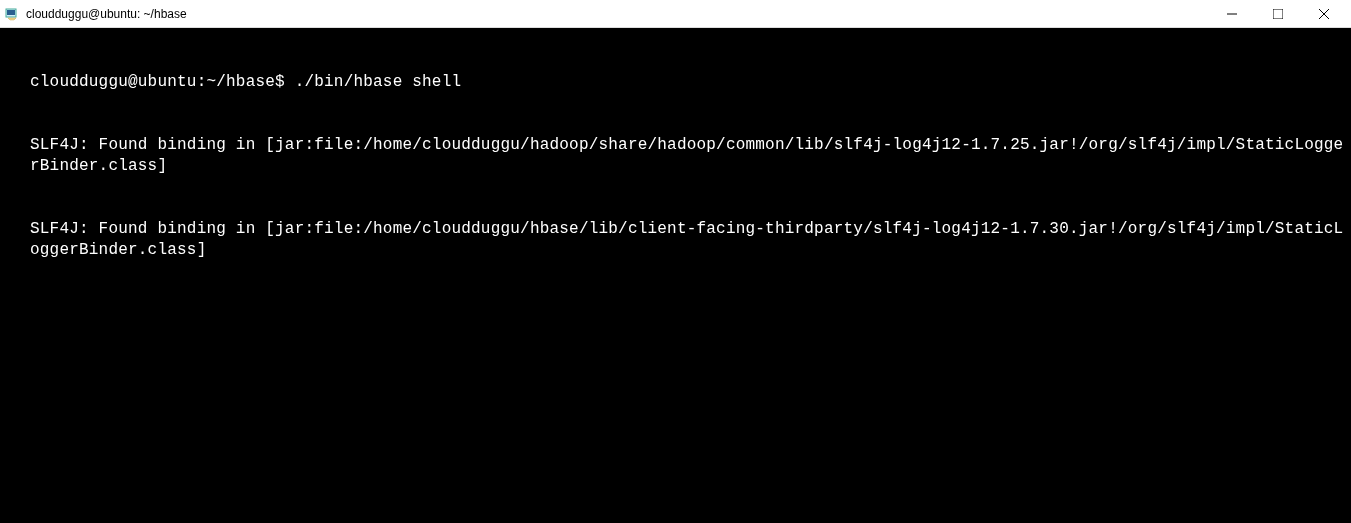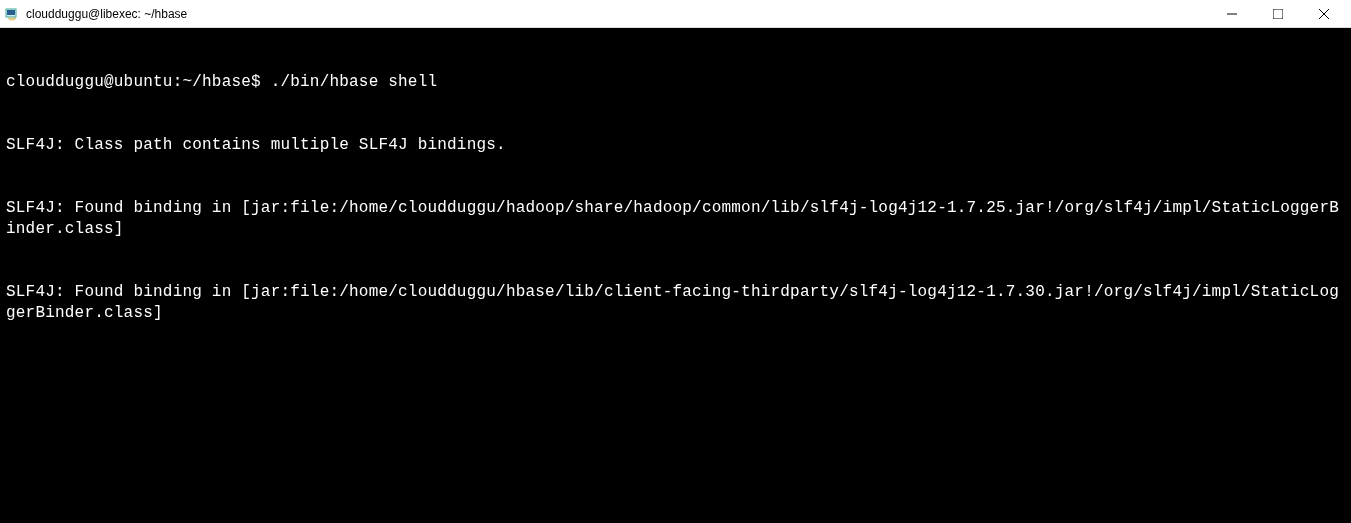--- a/index.html
+++ b/index.html
@@ -61,34 +61,35 @@
       line-height: 21px;
       padding: 2px 6px;
       height: calc(523px - 28px);
       overflow: hidden;
       white-space: pre;
       letter-spacing: 0.2px;
     }
     .terminal-line {
       white-space: pre-wrap;
       word-break: break-all;
+      margin-left: 24px;
     }
   </style>
 </head>
 <body>
 
 <div class="title-bar">
   <span class="putty-icon">
     <svg width="16" height="16" viewBox="0 0 16 16">
       <rect x="2" y="3" width="10" height="8" fill="#cfeef9" stroke="#4a9" stroke-width="1"></rect>
       <rect x="3" y="4" width="8" height="5" fill="#2a5f8f"></rect>
       <path d="M4 12 L6 14 L10 14 L12 12 Z" fill="#f2d88a" stroke="#caa85a" stroke-width="0.5"></path>
     </svg>
   </span>
-  <span class="title-text">cloudduggu@libexec: ~/hbase</span>
+  <span class="title-text">cloudduggu@ubuntu: ~/hbase</span>
   <div class="window-controls">
     <button class="window-control">
       <svg width="10" height="10" viewBox="0 0 10 10">
           <line x1="0" y1="5" x2="10" y2="5" stroke="#000" stroke-width="1"></line>
         </svg>
     </button>
     <button class="window-control">
       <svg width="10" height="10" viewBox="0 0 10 10">
           <rect x="0" y="0" width="10" height="10" fill="none" stroke="#000" stroke-width="1"></rect>
         </svg>
@@ -97,21 +98,20 @@
       <svg width="10" height="10" viewBox="0 0 10 10">
           <line x1="0" y1="0" x2="10" y2="10" stroke="#000" stroke-width="1"></line>
           <line x1="10" y1="0" x2="0" y2="10" stroke="#000" stroke-width="1"></line>
         </svg>
     </button>
   </div>
 </div>
 
 <div class="terminal">
   <div class="terminal-line">cloudduggu@ubuntu:~/hbase$ ./bin/hbase shell</div>
-  <div class="terminal-line">SLF4J: Class path contains multiple SLF4J bindings.</div>
   <div class="terminal-line">SLF4J: Found binding in [jar:file:/home/cloudduggu/hadoop/share/hadoop/common/lib/slf4j-log4j12-1.7.25.jar!/org/slf4j/impl/StaticLoggerBinder.class]</div>
   <div class="terminal-line">SLF4J: Found binding in [jar:file:/home/cloudduggu/hbase/lib/client-facing-thirdparty/slf4j-log4j12-1.7.30.jar!/org/slf4j/impl/StaticLoggerBinder.class]</div>
   
   
   
   
   
   
   
   

